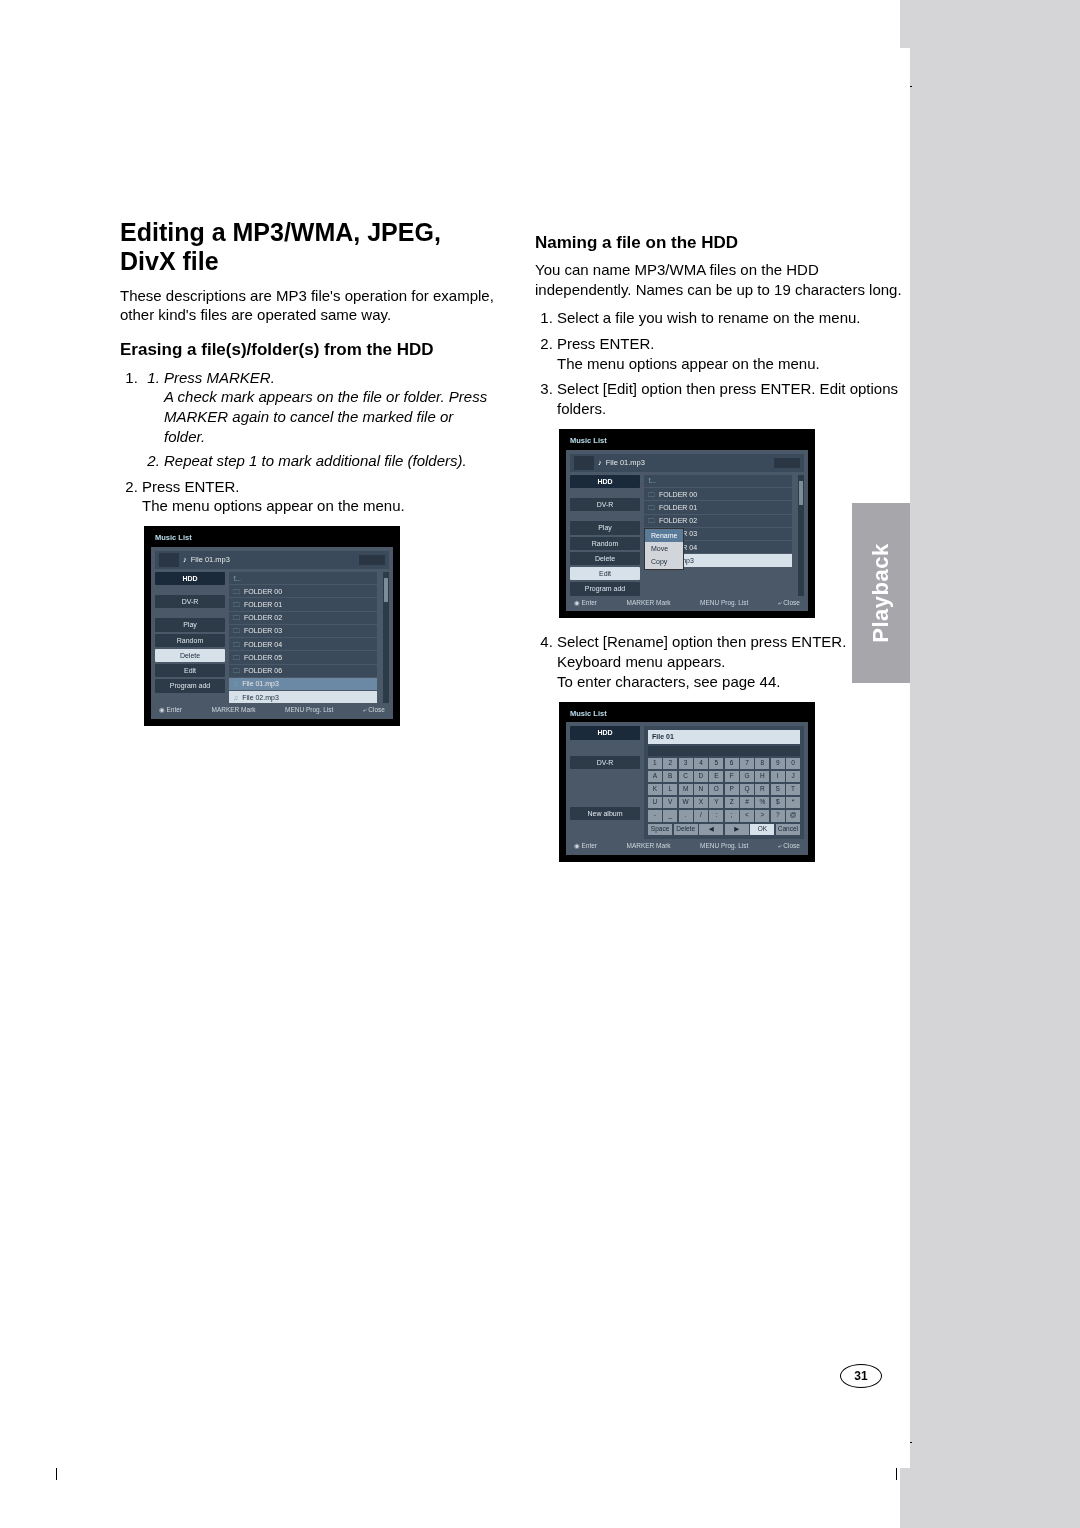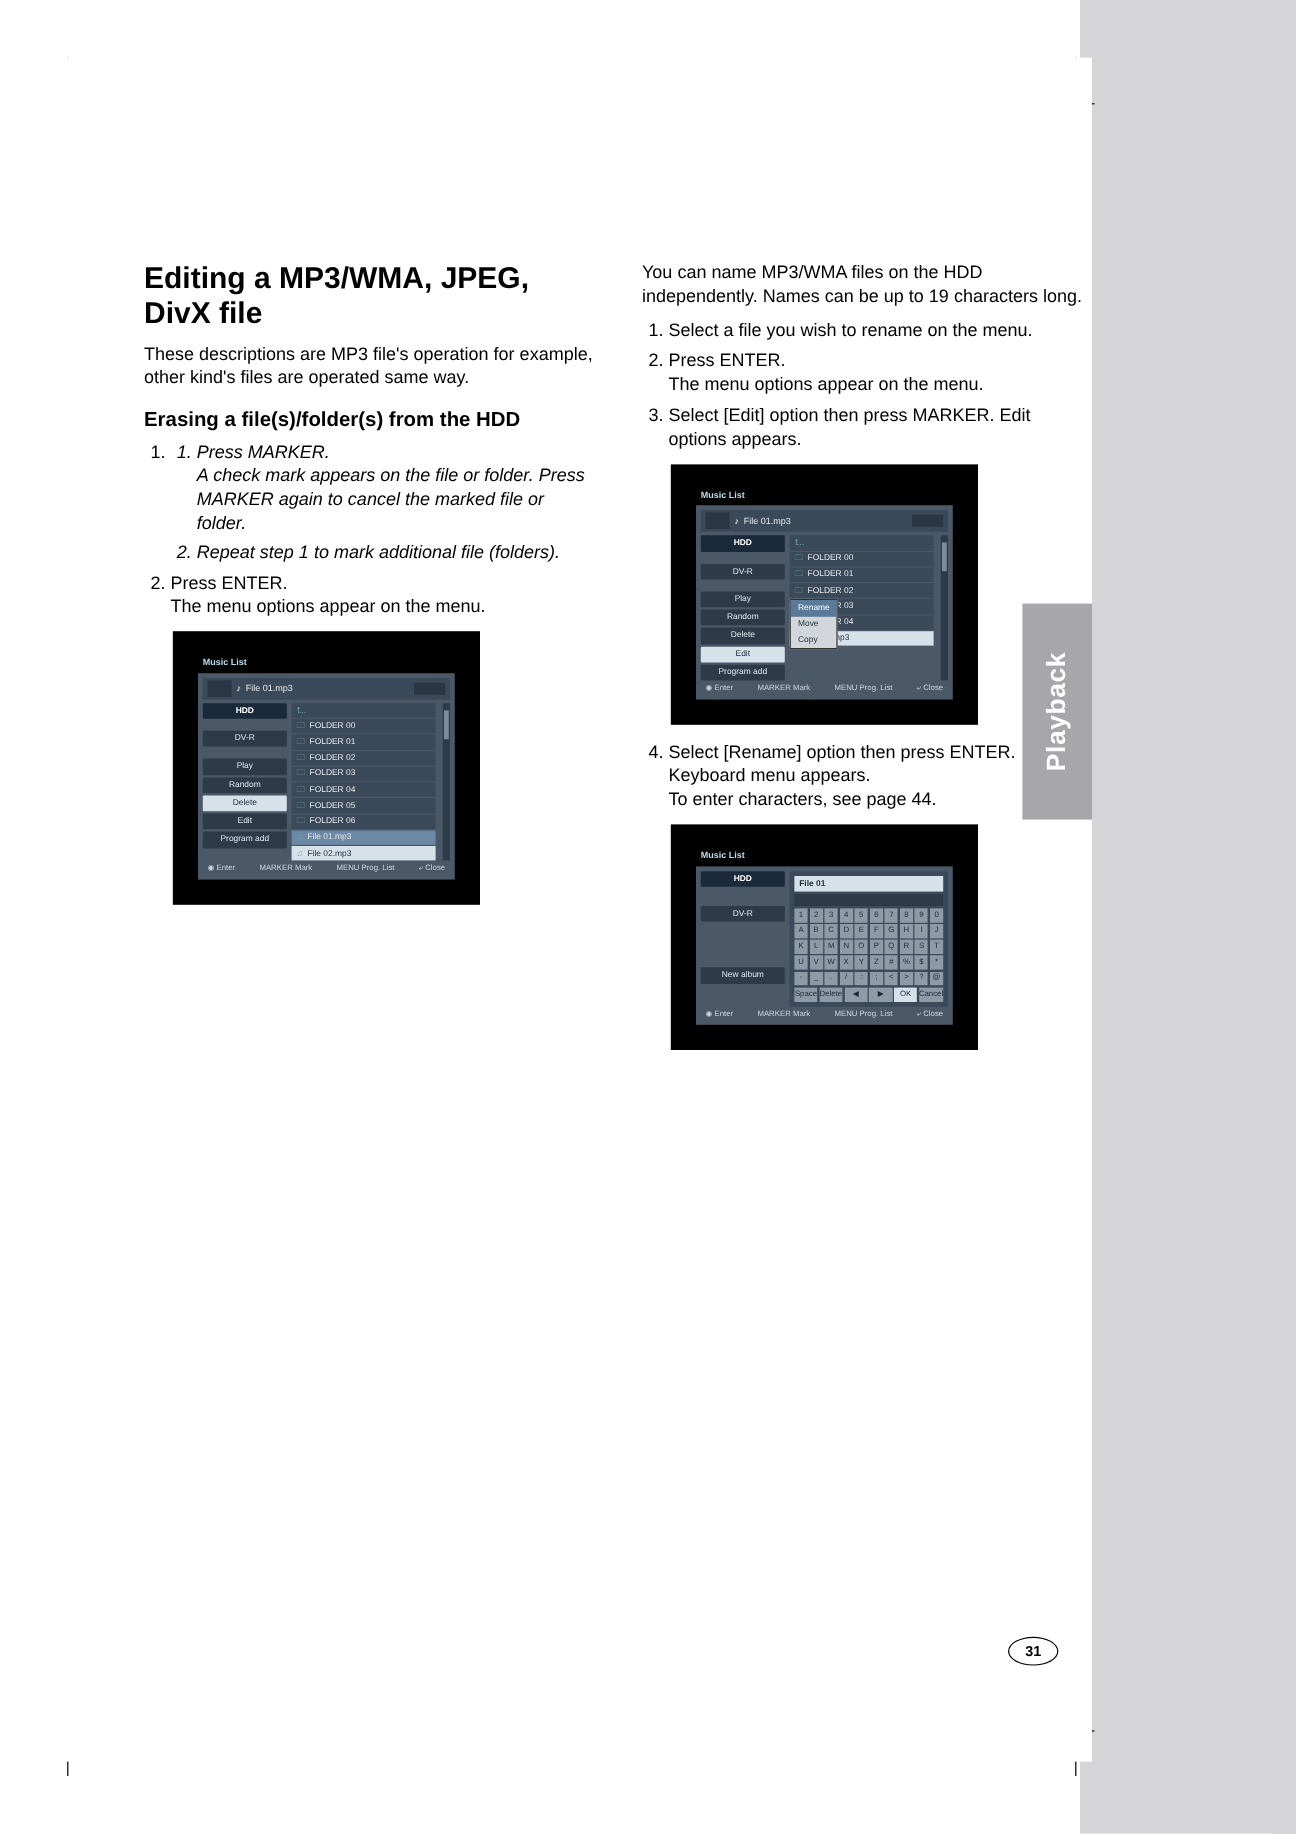--- a/index.html
+++ b/index.html
@@ -93,21 +93,21 @@
     font-weight: bold;
   }
 
   
   .ui-shot {
     width: 256px;
     background: #000;
     margin: 10px 0 14px 24px;
     font-size: 7.5px;
     color: #e8e8e8;
-    padding: 21px;
+    padding: 7px;
   }
   .ui-title { color: #bde; font-weight: bold; margin-bottom: 4px; padding-left: 4px; }
   .ui-body { background: #4a5868; padding: 4px; }
   .ui-header-row {
     display: flex; align-items: center; gap: 4px;
     background: #3b4a5a; padding: 2px 4px; margin-bottom: 3px;
   }
   .ui-icon-box { width: 20px; height: 14px; background: #2a3644; }
   .ui-note-icon { color: #fff; }
   .ui-row-area { display: flex; gap: 4px; }
@@ -269,26 +269,27 @@
               <span>MARKER Mark</span>
               <span>MENU Prog. List</span>
               <span>⤶ Close</span>
             </div>
           </div>
         </div>
 
       </div>
 
       <div class="col">
+        <h2>Naming a file on the HDD</h2>
         <p>You can name MP3/WMA files on the HDD independently. Names can be up to 19 characters long.</p>
         <ol>
           <li>Select a file you wish to rename on the menu.</li>
           <li style="white-space:pre-line;">Press ENTER.
 The menu options appear on the menu.</li>
-          <li style="white-space:pre-line;">Select [Edit] option then press MARKER. Edit options appears.</li>
+          <li style="white-space:pre-line;">Select [Edit] option then press ENTER. Edit options folders.</li>
         </ol>
 
         <div class="ui-shot rel">
           <div class="ui-title">Music List</div>
           <div class="ui-body rel">
             <div class="ui-header-row">
               <div class="ui-icon-box"></div>
               <span class="ui-note-icon">♪</span>
               <span>File 01.mp3</span>
               <div style="flex:1"></div>

